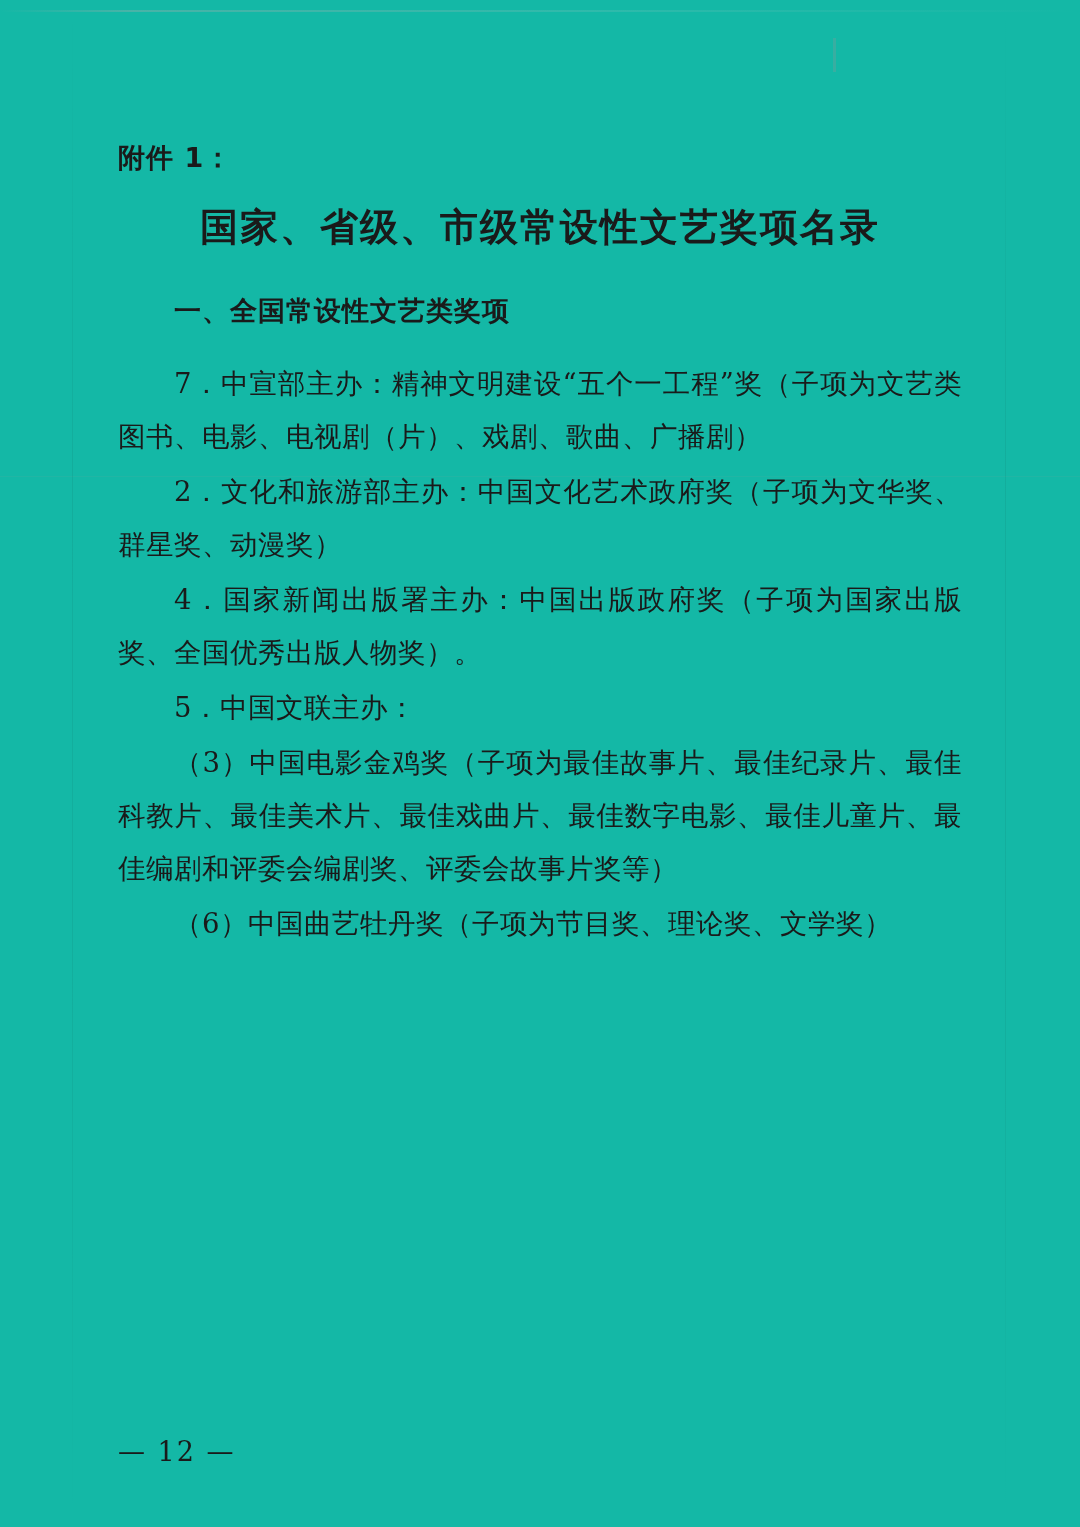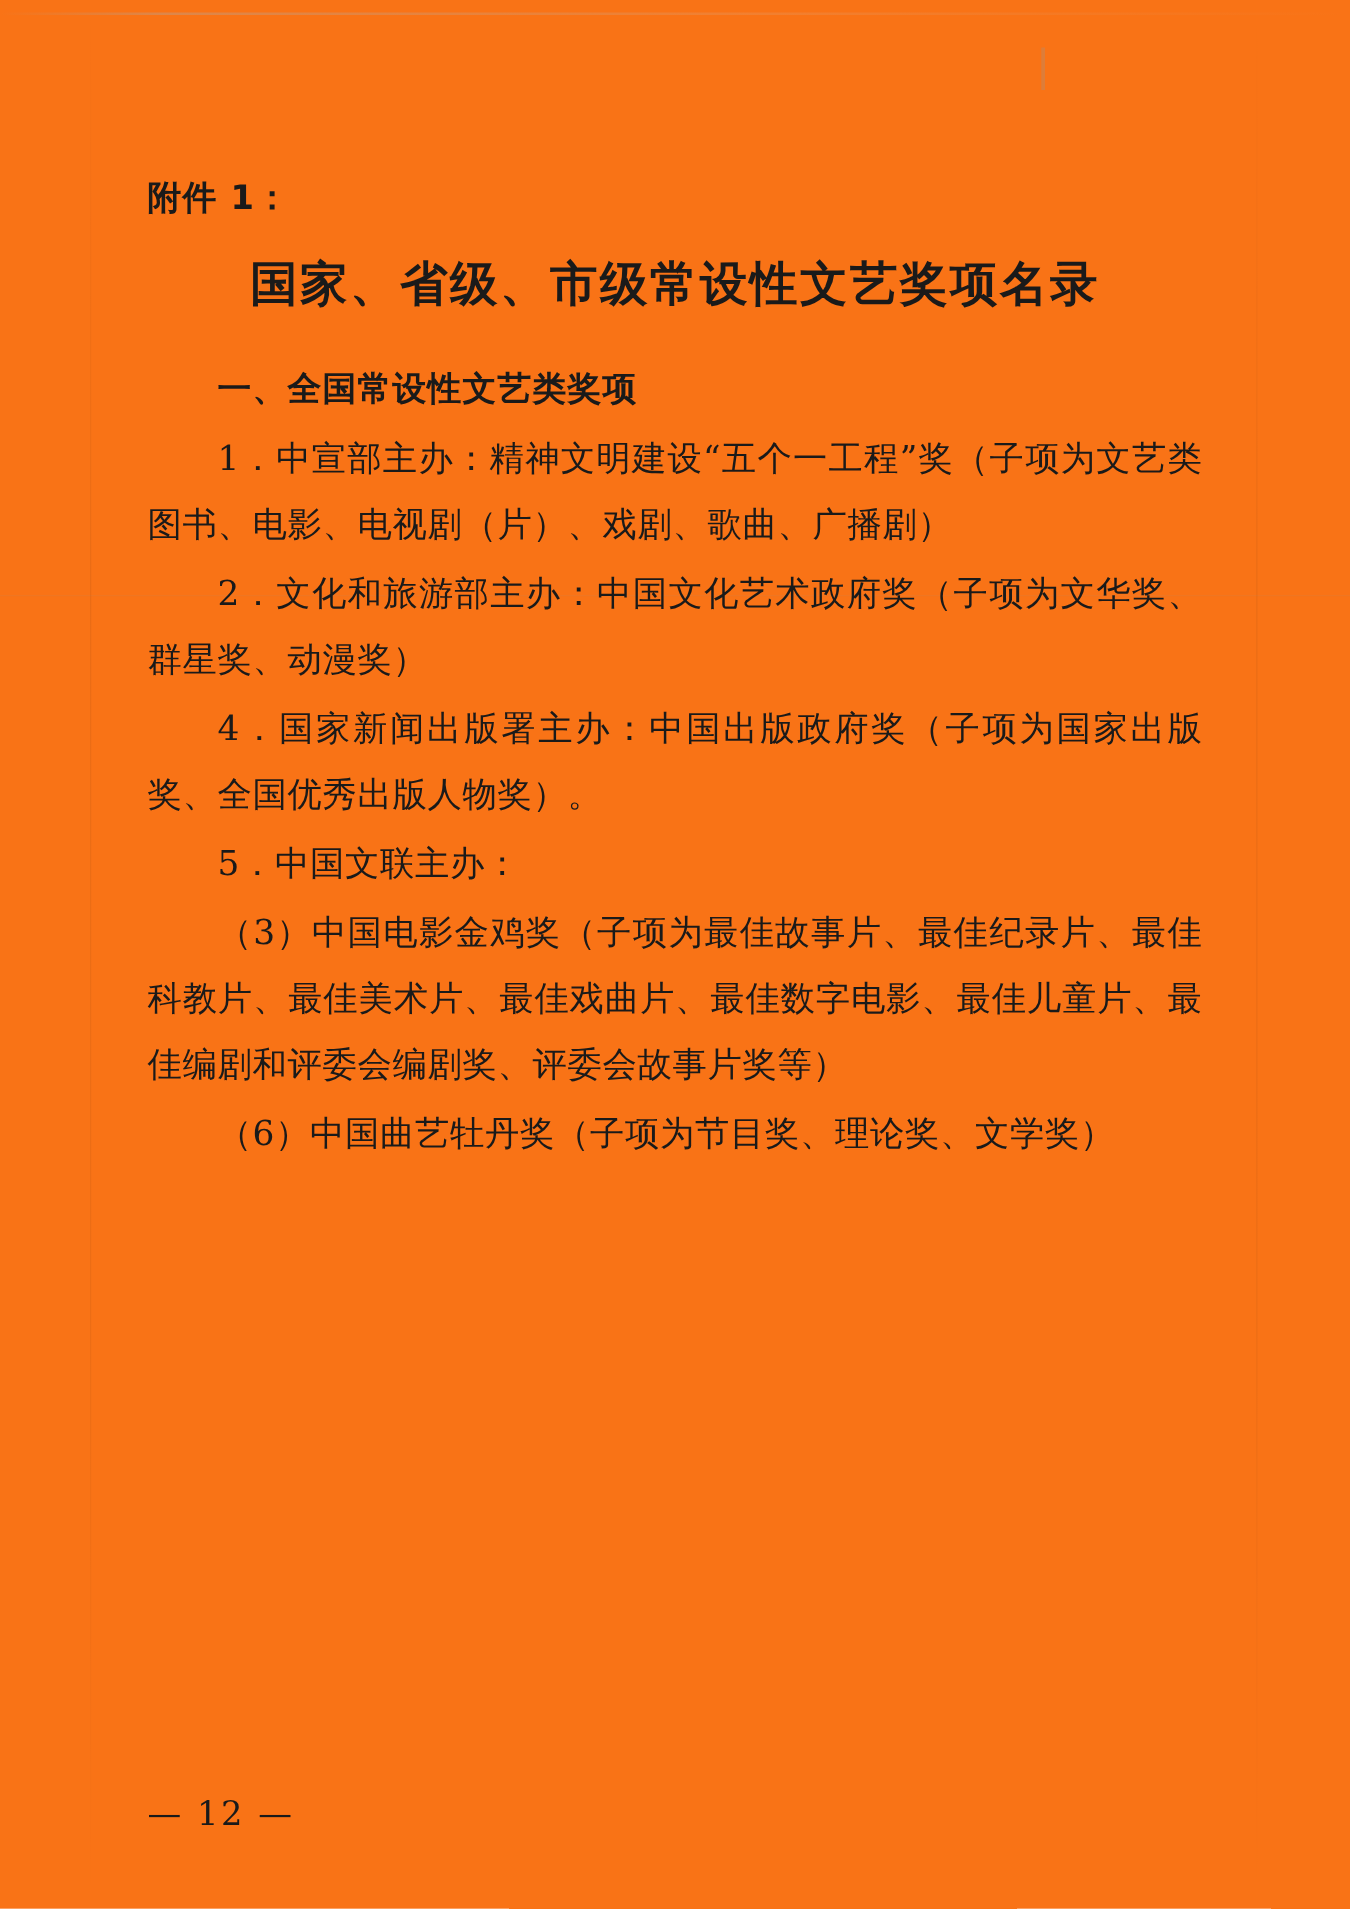--- a/index.html
+++ b/index.html
@@ -11,21 +11,21 @@
     height: 1527px;
     background: #ffffff;
     font-family: "DejaVu Serif", "Liberation Serif", serif;
     color: #1a1a1a;
     position: relative;
     overflow: hidden;
   }
   .page {
     position: absolute;
     inset: 0;
-    background: #f97316;
+    background: #14b8a6;
   }
   
   .scan-line-top {
     position: absolute;
     top: 10px;
     left: 0;
     width: 100%;
     height: 2px;
     background: linear-gradient(to right, rgba(180,180,180,0) 0%, rgba(170,170,170,0.35) 12%, rgba(200,200,200,0.15) 55%, rgba(180,180,180,0.0) 100%);
   }
@@ -60,21 +60,21 @@
     font-size: 38px;
     letter-spacing: 2px;
     margin: 26px 0 40px 0;
   }
   .section-heading {
     font-family: "DejaVu Sans", "Liberation Sans", sans-serif;
     font-weight: bold;
     font-size: 27px;
     text-indent: 56px;
     letter-spacing: 1px;
-    margin-bottom: 12px;
+    margin-bottom: 28px;
   }
   p.body-line {
     font-size: 27.5px;
     line-height: 53px;
     text-indent: 56px;
     margin: 0 0 2px 0;
     text-align: justify;
     letter-spacing: 0.5px;
     font-family: "DejaVu Serif", "Liberation Serif", serif;
   }
@@ -102,21 +102,21 @@
   <div class="fold" style="left:1005px;"></div>
 
   <div class="content">
 
     <div class="attach-label">附件 1：</div>
 
     <h1 class="doc-title">国家、省级、市级常设性文艺奖项名录</h1>
 
     <h2 class="section-heading">一、全国常设性文艺类奖项</h2>
 
-    <p class="body-line">1．中宣部主办：精神文明建设“五个一工程”奖（子项为文艺类图书、电影、电视剧（片）、戏剧、歌曲、广播剧）</p>
+    <p class="body-line">7．中宣部主办：精神文明建设“五个一工程”奖（子项为文艺类图书、电影、电视剧（片）、戏剧、歌曲、广播剧）</p>
     <p class="body-line">2．文化和旅游部主办：中国文化艺术政府奖（子项为文华奖、群星奖、动漫奖）</p>
     <p class="body-line">4．国家新闻出版署主办：中国出版政府奖（子项为国家出版奖、全国优秀出版人物奖）。</p>
     <p class="body-line">5．中国文联主办：</p>
     <p class="body-line sub-item">（3）中国电影金鸡奖（子项为最佳故事片、最佳纪录片、最佳科教片、最佳美术片、最佳戏曲片、最佳数字电影、最佳儿童片、最佳编剧和评委会编剧奖、评委会故事片奖等）</p>
     <p class="body-line sub-item">（6）中国曲艺牡丹奖（子项为节目奖、理论奖、文学奖）</p>
 
   </div>
 
   <div class="footer">— 12 —</div>
 

